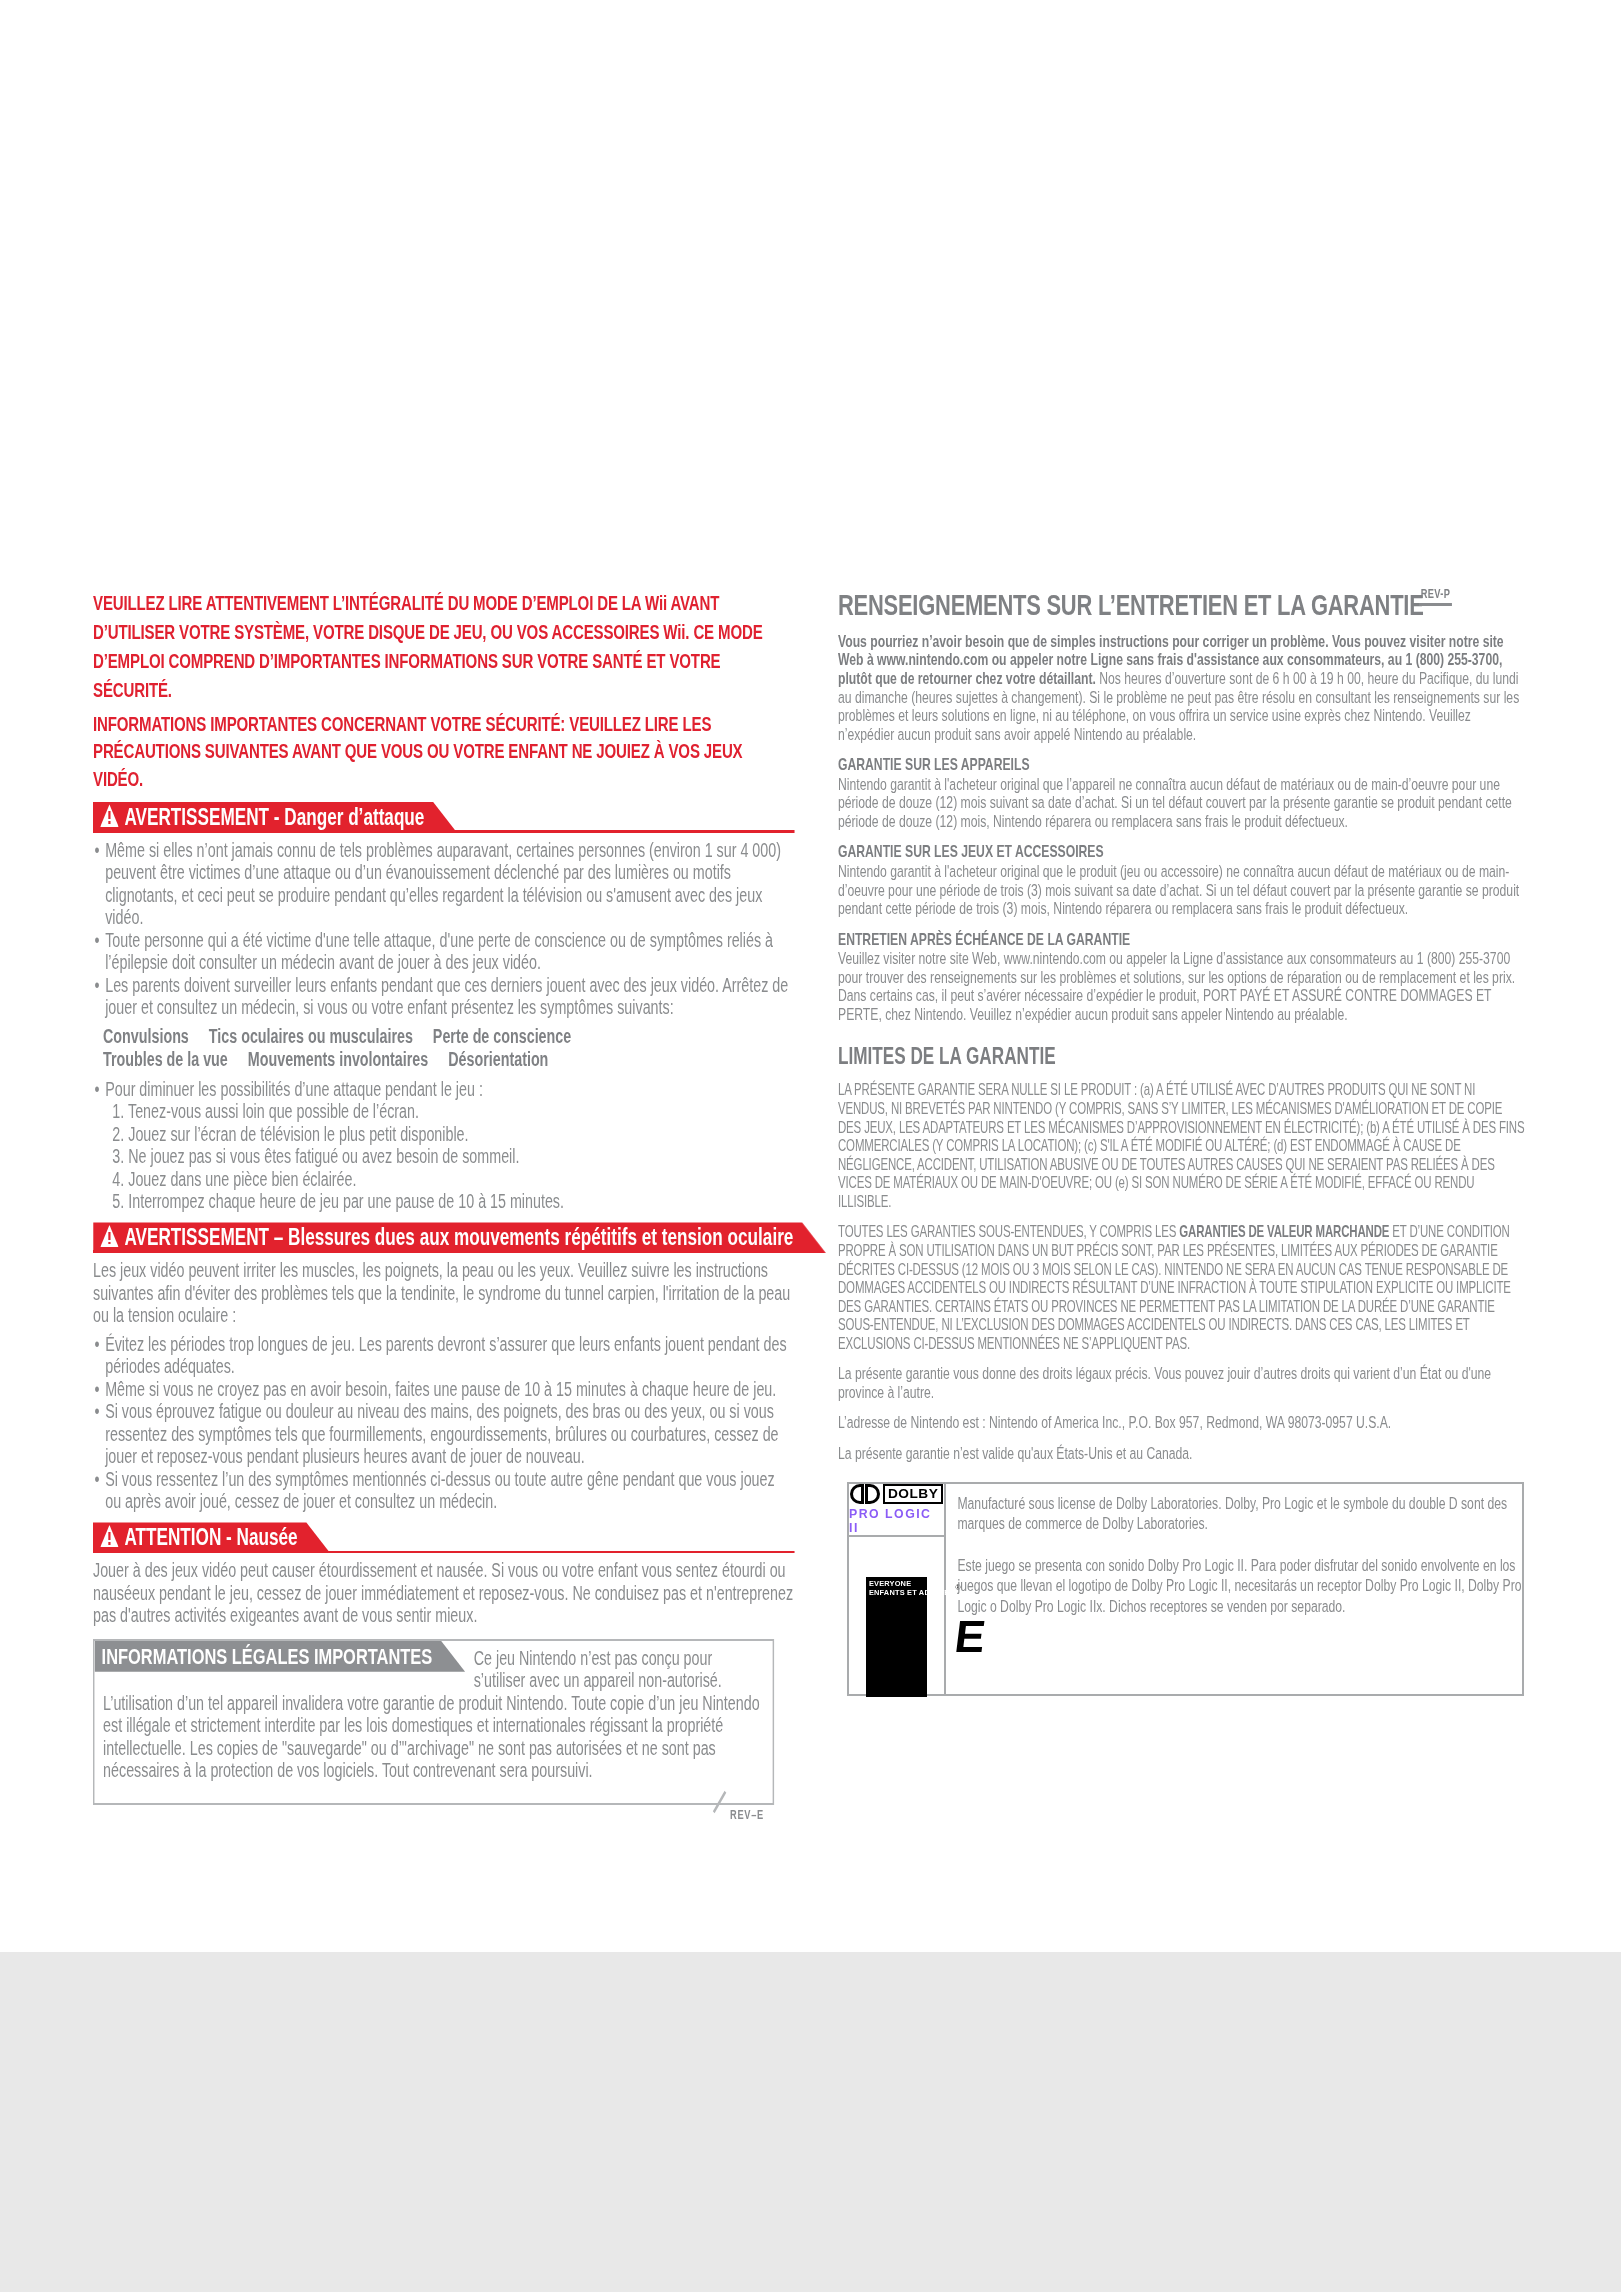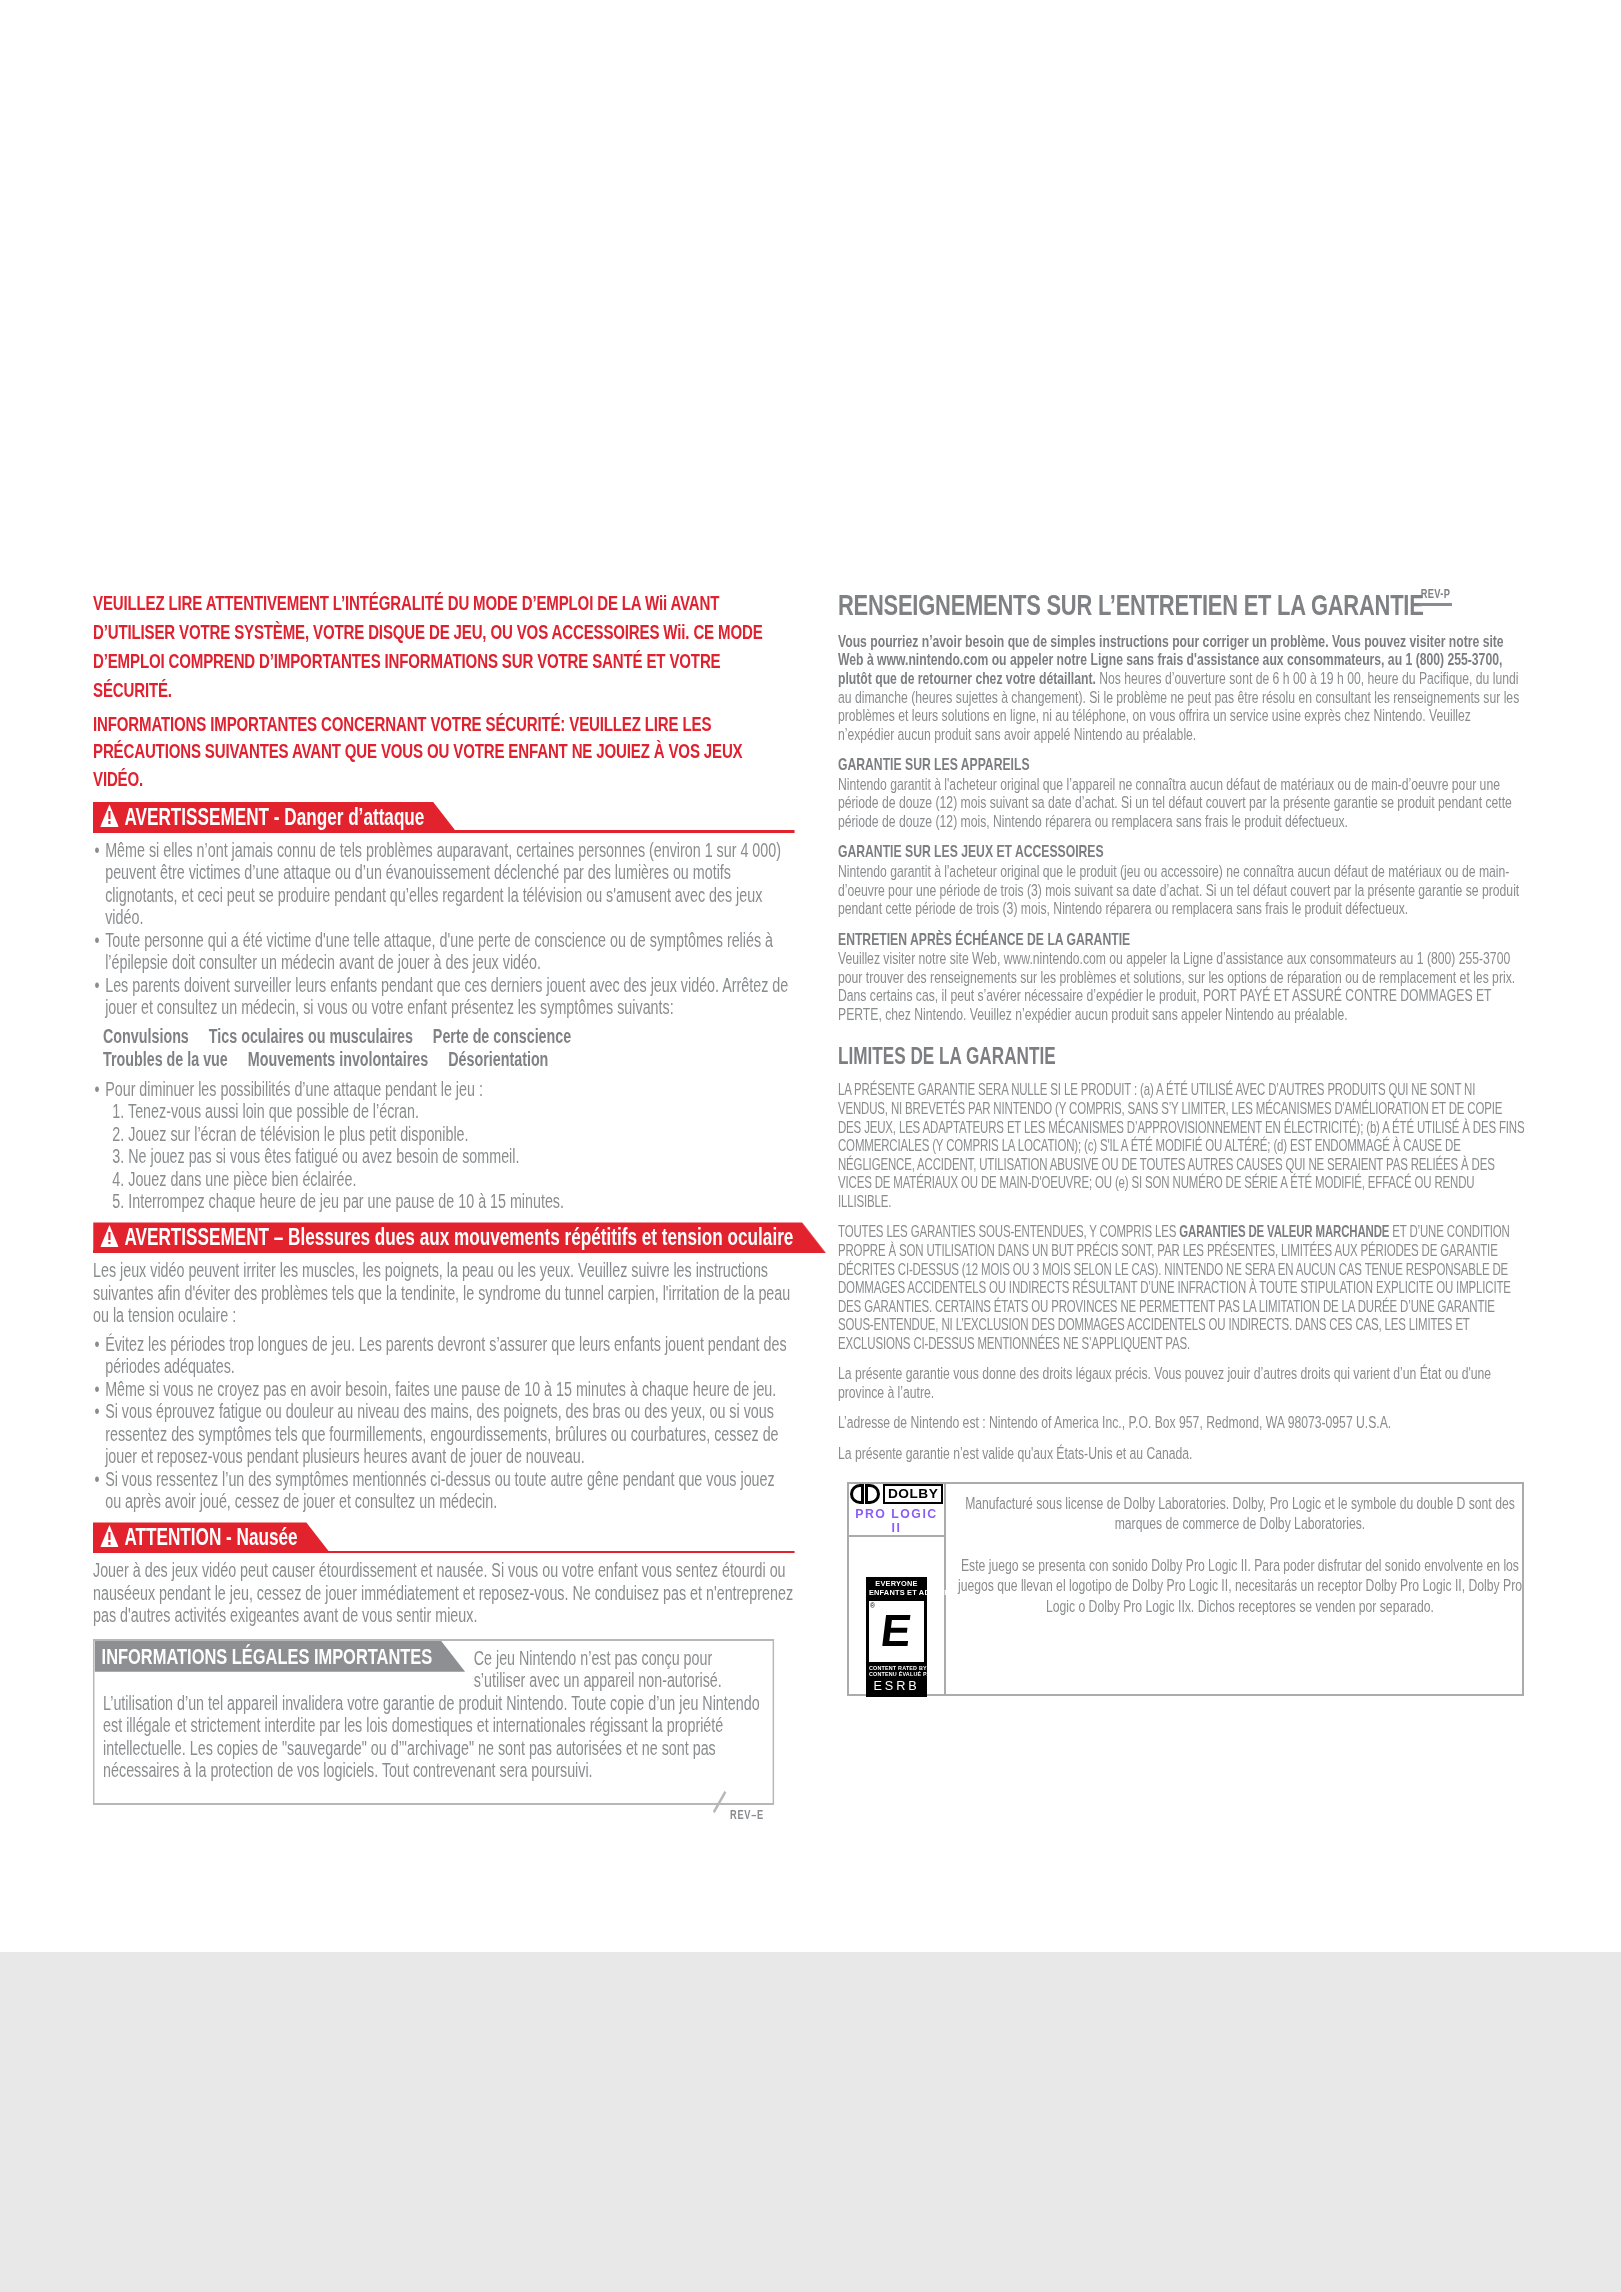--- a/index.html
+++ b/index.html
@@ -41,33 +41,33 @@
   .rev-p{display:inline-block;font-size:12.7px;font-weight:bold;letter-spacing:0.5px;vertical-align:top;
          margin-left:-5.9px;border-bottom:3.9px solid #8a8c8f;padding:0 2px 1px 2px;line-height:13.7px;}
   .r-body{margin:11.8px 0 0 0;color:#8a8c8e;font-size:16.7px;line-height:18.6px;}
   .r-body b{color:#7c7e81;}
   .r-sec{margin:11.8px 0 0 0;color:#7c7e81;font-size:16.7px;line-height:17.6px;font-weight:bold;}
   .r-sec + .r-body{margin-top:2px;}
   .r-h2{margin:19.6px 0 0 0;color:#7c7e81;font-size:23.5px;line-height:25.5px;font-weight:bold;}
   .caps{letter-spacing:-0.2px;font-size:15.7px;}
   
   .dolby-box{position:absolute;left:847px;top:1482px;width:677px;height:214px;border:2px solid #a9abad;
-             box-sizing:border-box;display:flex;text-align:center;}
+             box-sizing:border-box;display:flex;}
   .db-left{width:95px;border-right:2px solid #a9abad;display:flex;flex-direction:column;}
   .db-logo-cell{height:63px;border-bottom:2px solid #a9abad;display:flex;flex-direction:column;
                 align-items:center;justify-content:center;}
   .dd-row{display:flex;align-items:center;}
   .dd{width:14.7px;height:19.6px;border:3.9px solid #000;box-sizing:border-box;display:inline-block;}
   .dd-l{border-radius:10.8px 0 0 10.8px;}
   .dd-r{border-radius:0 10.8px 10.8px 0;margin-left:1px;margin-right:2.9px;}
   .dolby-word{border:2.5px solid #000;font-weight:bold;font-size:13.7px;line-height:15.7px;padding:0 2.9px;
               color:#000;letter-spacing:0.5px;}
   .pl2{font-weight:bold;color:#8b5cf6;font-size:12.3px;letter-spacing:1.5px;margin-top:2.9px;}
   .esrb-wrap{flex:1;display:flex;align-items:center;justify-content:center;}
-  .esrb{width:61px;height:120px;background:#000;color:#fff;display:flex;flex-direction:column;
+  .esrb{width:61px;height:120px;background:#000;color:#fff;display:flex;
         padding:3.9px 2.9px;box-sizing:border-box;margin-top:40px;}
   .esrb-top div{font-weight:bold;font-size:7.4px;line-height:8.8px;letter-spacing:0.2px;white-space:nowrap;}
   .esrb-mid{position:relative;background:#fff;flex:1;margin:2.9px 0;display:flex;align-items:center;justify-content:center;}
   .esrb-r{position:absolute;left:1px;top:1px;color:#000;font-size:6.9px;}
   .esrb-e{color:#000;font-weight:bold;font-size:45px;transform:skewX(-7deg);font-family:"Liberation Sans",sans-serif;}
   .esrb-bot .tiny{font-size:5.4px;line-height:6.4px;font-weight:bold;letter-spacing:0.2px;white-space:nowrap;}
   .esrb-word{font-weight:normal;font-size:12.7px;letter-spacing:2.9px;margin-top:1px;}
   .db-right{flex:1;overflow:hidden;}
   .dolby-text{width:774px;transform:scaleX(0.73);transform-origin:0 0;padding:9.8px 0 0 15.7px;}
   .dolby-text p{margin:0 0 20.6px 0;color:#8a8c8e;font-size:16.7px;line-height:20.6px;}

